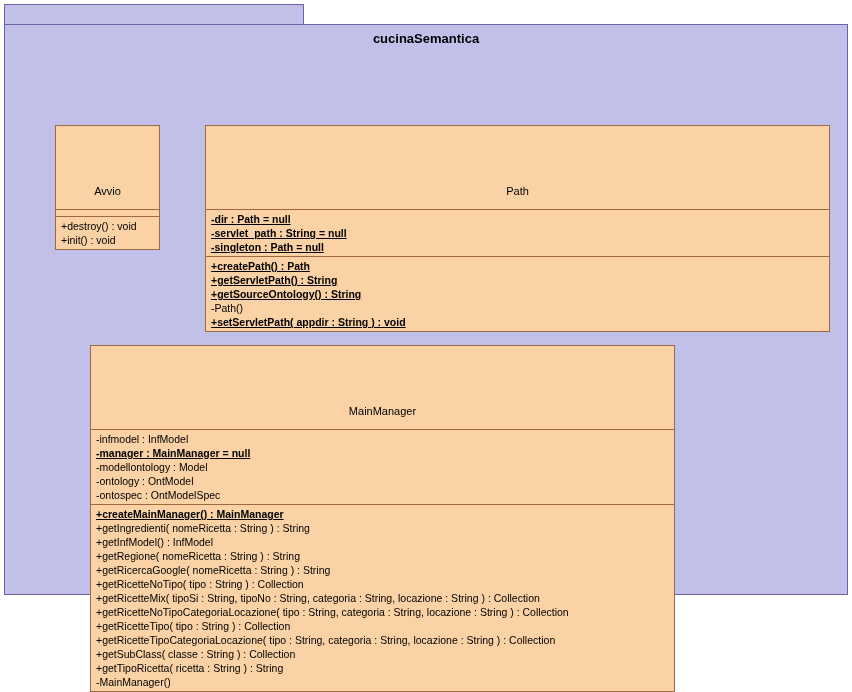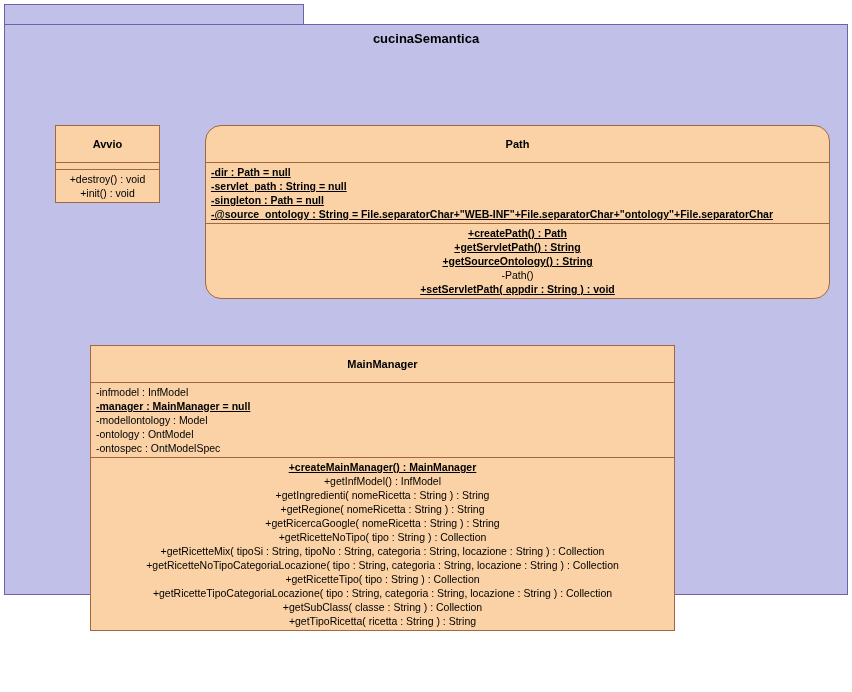--- a/index.html
+++ b/index.html
@@ -47,32 +47,32 @@
     font-size: 13px;
   }
   .class-box {
     position: absolute;
     background: #fad2a6;
     border: 1px solid #a06840;
     box-sizing: border-box;
   }
   .class-title {
     text-align: center;
-    font-weight: bold;
+    font-weight: normal;
     padding: 12px 4px;
     border-bottom: 1px solid #a06840;
     font-size: 11px;
+    margin-top: 47px;
   }
   .compartment {
     border-bottom: 1px solid #a06840;
     padding: 2px 5px;
   }
   .compartment:last-child {
     border-bottom: none;
-    text-align: center;
   }
   .compartment.empty {
     height: 6px;
     padding: 0;
   }
   .row {
     line-height: 14px;
     white-space: nowrap;
     font-size: 10.5px;
   }
@@ -83,21 +83,20 @@
   
   .avvio {
     left: 50px;
     top: 100px;
     width: 105px;
   }
   .path {
     left: 200px;
     top: 100px;
     width: 625px;
-    border-radius: 16px;
   }
   .mainmanager {
     left: 85px;
     top: 320px;
     width: 585px;
   }
 </style>
 </head>
 <body>
 
@@ -114,21 +113,20 @@
         <div class="row">+init() : void</div>
       </div>
     </div>
 
     <div class="class-box path">
       <div class="class-title">Path</div>
       <div class="compartment">
         <div class="row underline">-dir : Path = null</div>
         <div class="row underline">-servlet_path : String = null</div>
         <div class="row underline">-singleton : Path = null</div>
-        <div class="row underline">-@source_ontology : String = File.separatorChar+"WEB-INF"+File.separatorChar+"ontology"+File.separatorChar</div>
       </div>
       <div class="compartment">
         <div class="row underline">+createPath() : Path</div>
         <div class="row underline">+getServletPath() : String</div>
         <div class="row underline">+getSourceOntology() : String</div>
         <div class="row">-Path()</div>
         <div class="row underline">+setServletPath( appdir : String ) : void</div>
       </div>
     </div>
 
@@ -136,28 +134,29 @@
       <div class="class-title">MainManager</div>
       <div class="compartment">
         <div class="row">-infmodel : InfModel</div>
         <div class="row underline">-manager : MainManager = null</div>
         <div class="row">-modellontology : Model</div>
         <div class="row">-ontology : OntModel</div>
         <div class="row">-ontospec : OntModelSpec</div>
       </div>
       <div class="compartment">
         <div class="row underline">+createMainManager() : MainManager</div>
+        <div class="row">+getIngredienti( nomeRicetta : String ) : String</div>
         <div class="row">+getInfModel() : InfModel</div>
-        <div class="row">+getIngredienti( nomeRicetta : String ) : String</div>
         <div class="row">+getRegione( nomeRicetta : String ) : String</div>
         <div class="row">+getRicercaGoogle( nomeRicetta : String ) : String</div>
         <div class="row">+getRicetteNoTipo( tipo : String ) : Collection</div>
         <div class="row">+getRicetteMix( tipoSi : String, tipoNo : String, categoria : String, locazione : String ) : Collection</div>
         <div class="row">+getRicetteNoTipoCategoriaLocazione( tipo : String, categoria : String, locazione : String ) : Collection</div>
         <div class="row">+getRicetteTipo( tipo : String ) : Collection</div>
         <div class="row">+getRicetteTipoCategoriaLocazione( tipo : String, categoria : String, locazione : String ) : Collection</div>
         <div class="row">+getSubClass( classe : String ) : Collection</div>
         <div class="row">+getTipoRicetta( ricetta : String ) : String</div>
+        <div class="row">-MainManager()</div>
       </div>
     </div>
 
   </div>
 </div>
 
 </body></html>

